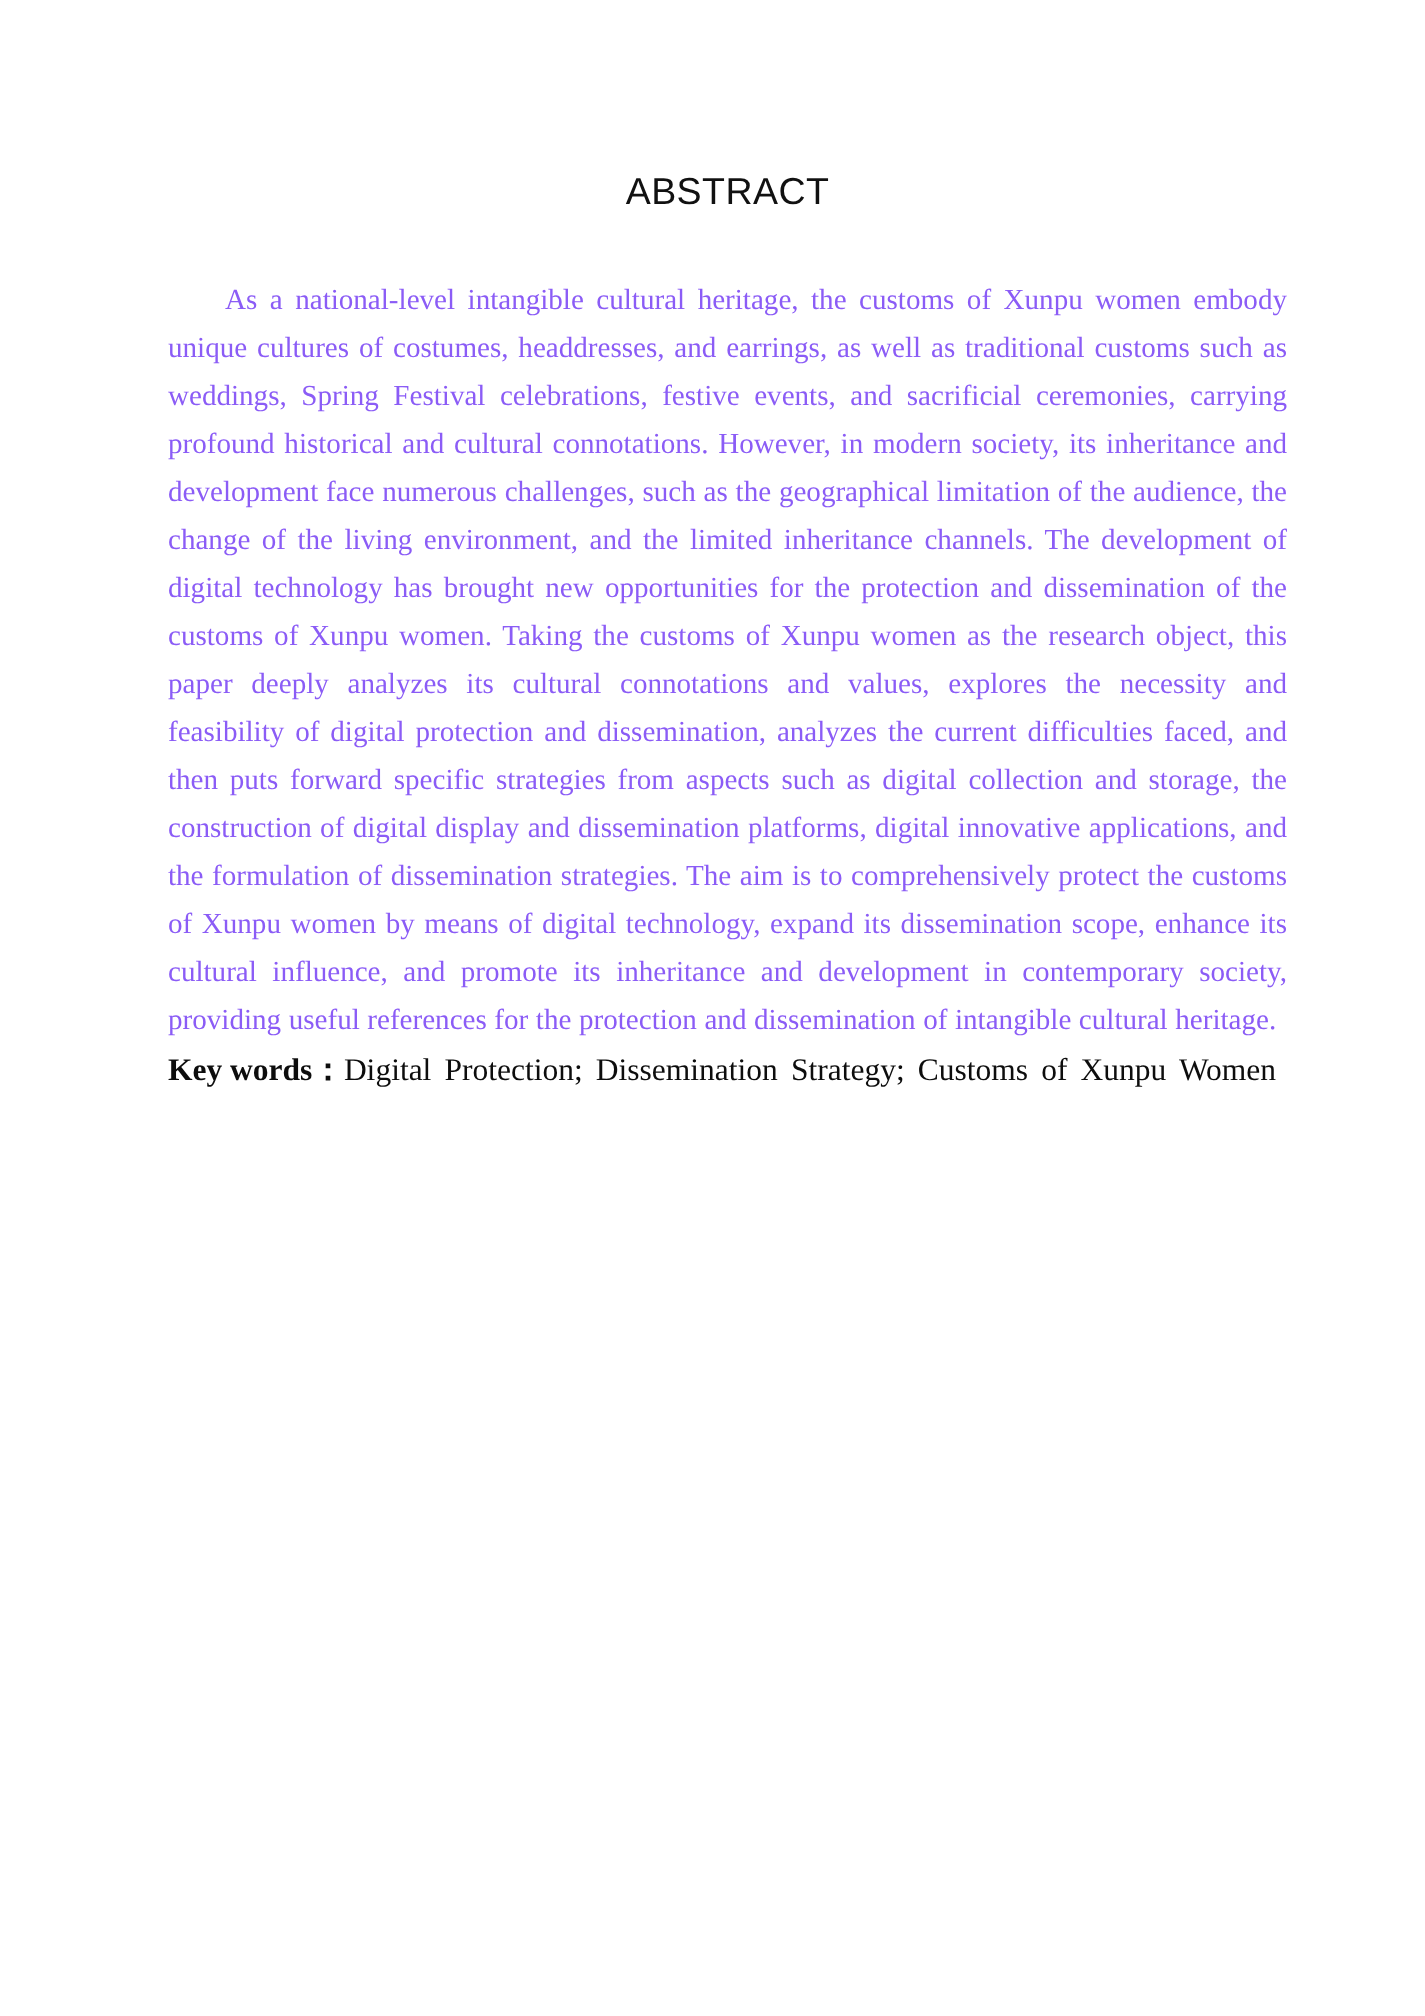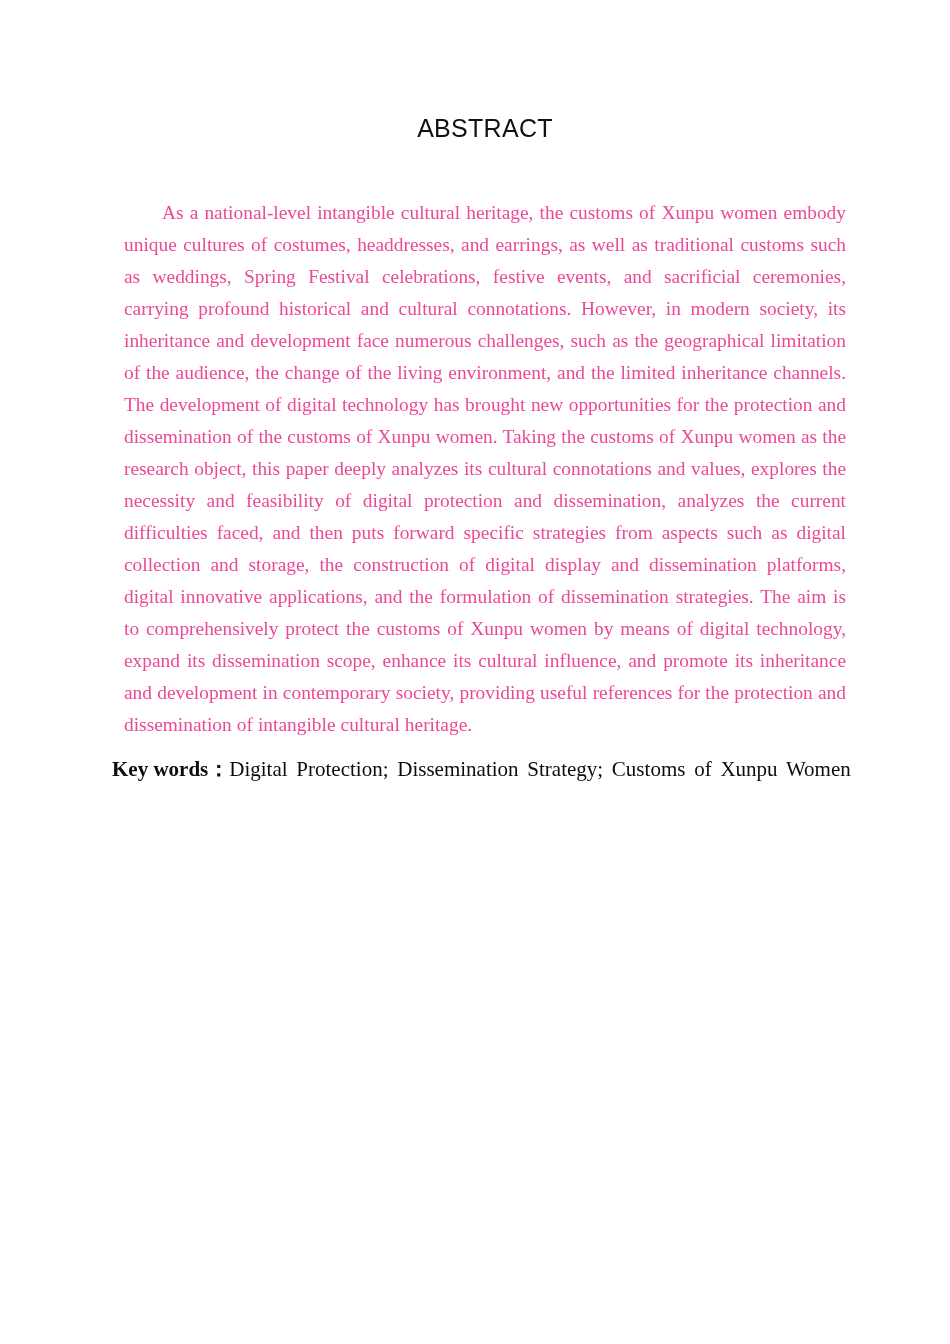--- a/index.html
+++ b/index.html
@@ -33,28 +33,28 @@
     font-size: 25px;
     font-weight: 400;
     letter-spacing: 0.3px;
     text-align: center;
     margin: 0;
     padding-top: 116px;
     line-height: 1.0;
     color: #111111;
   }
   .abstract-body {
-    margin: 12px;
+    margin: 0;
     padding-top: 44px;
     font-size: 19.4px;
     line-height: 32px;
     text-align: justify;
     text-justify: inter-word;
     text-indent: 38px;
-    color: #ec4899;
+    color: #8b5cf6;
     word-spacing: 0.2px;
   }
   .keywords-line {
     margin: 0;
     padding-top: 0px;
     font-size: 21px;
     line-height: 32px;
     text-align: left;
     text-indent: 0;
     color: #0d0d0d;

